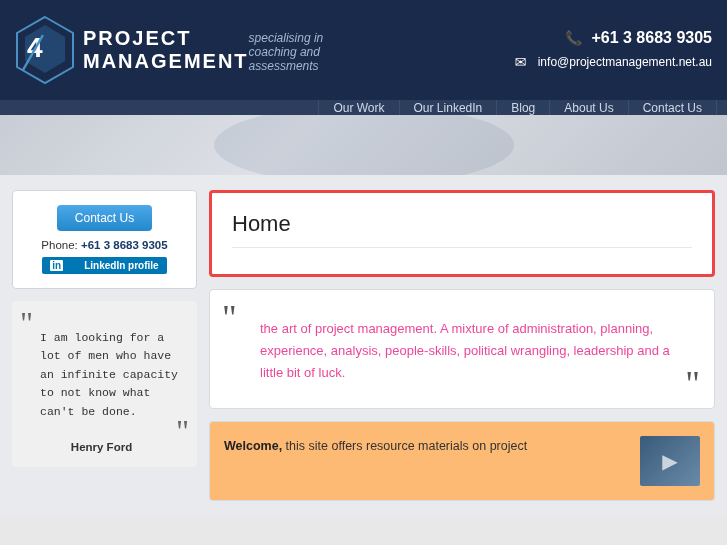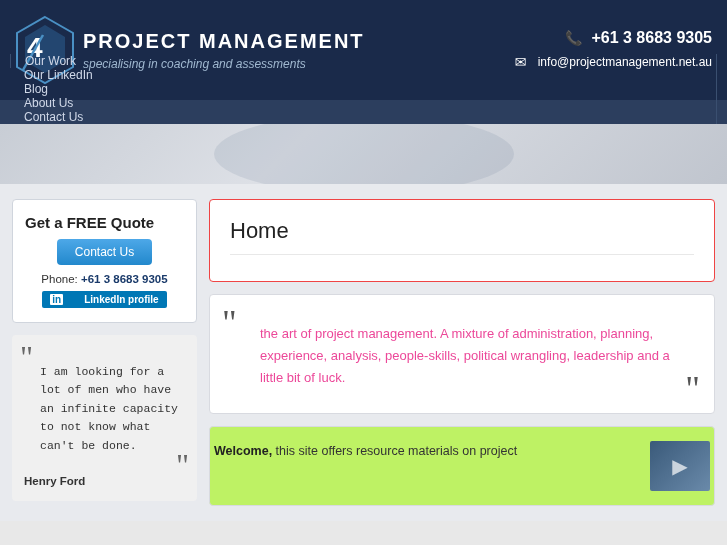--- a/index.html
+++ b/index.html
@@ -2,30 +2,30 @@
 <html><head>
   <meta charset="utf-8">
   <style>
     * { margin: 0; padding: 0; box-sizing: border-box; }
     body { font-family: Arial, sans-serif; font-size: 13px; background: #e8e8e8; width: 727px; min-height: 545px; overflow: hidden; }
 
     
     .header { background: #1a2a4a; display: flex; align-items: stretch; height: 100px; }
     .logo-area { flex: 0 0 380px; display: flex; align-items: center; padding: 10px 15px; }
     .logo-icon { width: 60px; height: 70px; margin-right: 8px; flex-shrink: 0; }
-    .logo-text-block { display: flex; flex-direction: column; justify-content: center; }
+    .logo-text-block { display: flex; flex-direction: row; justify-content: center; }
     .logo-title { color: #ffffff; font-size: 20px; font-weight: bold; letter-spacing: 2px; text-transform: uppercase; }
     .logo-subtitle { color: #a0b8d0; font-size: 12px; font-style: italic; margin-top: 4px; }
     .contact-info { flex: 1; display: flex; flex-direction: column; justify-content: center; align-items: flex-end; padding: 10px 15px; gap: 6px; }
     .contact-phone { color: #ffffff; font-size: 16px; font-weight: bold; display: flex; align-items: center; gap: 8px; }
     .contact-email { color: #ffffff; font-size: 12px; display: flex; align-items: center; gap: 8px; }
     .phone-icon, .email-icon { width: 18px; height: 18px; display: inline-flex; align-items: center; justify-content: center; font-size: 14px; }
 
     
-    .nav { background: #2c3e5e; display: flex; justify-content: flex-end; padding: 0 10px; height: 24px; align-items: stretch; flex-direction: column; }
+    .nav { background: #2c3e5e; display: flex; justify-content: flex-end; padding: 0 10px; height: 15px; align-items: stretch; }
     .nav-item { color: #d0d8e8; font-size: 12px; padding: 0 14px; display: flex; align-items: center; cursor: pointer; border-right: 1px solid #3a4f70; text-decoration: none; }
     .nav-item:first-child { border-left: 1px solid #3a4f70; }
 
     
     .banner { height: 60px; background: linear-gradient(135deg, #c8cdd5 0%, #dde0e6 40%, #c0c5ce 100%); position: relative; overflow: hidden; }
     .banner-shape { position: absolute; bottom: -10px; left: 50%; transform: translateX(-50%); width: 300px; height: 80px; background: rgba(100,120,150,0.15); border-radius: 50%; }
 
     
     .main { display: flex; gap: 0; padding: 15px 12px; background: #e8eaee; }
 
@@ -39,33 +39,33 @@
     .phone-label strong { color: #1a3a6a; }
     .linkedin-badge { display: flex; justify-content: center; }
     .linkedin-btn { background: #0077b5; color: #fff; font-size: 10px; padding: 3px 8px; border-radius: 2px; display: flex; align-items: center; gap: 21px; font-weight: bold; }
     .linkedin-in { background: #fff; color: #0077b5; font-weight: bold; padding: 0 2px; border-radius: 1px; font-size: 10px; }
 
     
     .testimonial-box { background: #f0f0f0; border-radius: 4px; padding: 14px 12px; position: relative; }
     .quote-mark-open { font-size: 32px; color: #666; line-height: 1; font-family: Georgia, serif; position: absolute; top: 6px; left: 8px; }
     .quote-mark-close { font-size: 32px; color: #666; line-height: 1; font-family: Georgia, serif; position: absolute; bottom: 20px; right: 8px; }
     .testimonial-text { font-size: 11.5px; color: #333; line-height: 1.6; padding: 14px 6px 4px 16px; font-family: Liberation Mono, monospace; }
-    .testimonial-author { font-size: 11.5px; font-weight: bold; color: #333; text-align: left; padding-right: 6px; margin-top: 16px; }
+    .testimonial-author { font-size: 11.5px; font-weight: bold; color: #333; text-align: center; padding-right: 6px; margin-top: 16px; }
 
     
     .content { flex: 1; margin-left: 12px; }
-    .content-card { background: #ffffff; border: 1px solid #ef4444; border-radius: 4px; padding: 18px 20px; margin-bottom: 12px; }
+    .content-card { background: #ffffff; border: 3px solid #ef4444; border-radius: 4px; padding: 18px 20px; margin-bottom: 12px; }
     .page-title { font-size: 22px; color: #222; font-weight: normal; margin-bottom: 8px; border-bottom: 1px solid #e8e8e8; padding-bottom: 10px; }
 
     .quote-block { background: #ffffff; border: 1px solid #d8dae0; border-radius: 4px; padding: 16px 20px; margin-bottom: 12px; position: relative; }
     .big-quote-open { font-family: Georgia, serif; font-size: 36px; color: #555; line-height: 1; position: absolute; top: 10px; left: 12px; }
     .big-quote-close { font-family: Georgia, serif; font-size: 36px; color: #555; line-height: 1; position: absolute; bottom: 6px; right: 14px; }
     .quote-content { font-size: 13px; color: #ec4899; line-height: 1.7; padding: 12px 20px 8px 30px; }
 
-    .welcome-block { background: #bef264; border: 1px solid #d8dae0; border-radius: 4px; padding: 14px 4px; display: flex; gap: 12px; align-items: flex-start; }
+    .welcome-block { background: #fdba74; border: 1px solid #d8dae0; border-radius: 4px; padding: 14px 14px; display: flex; gap: 12px; align-items: flex-start; }
     .welcome-text { font-size: 12.5px; color: #333; line-height: 1.6; flex: 1; }
     .welcome-text strong { color: #222; }
     .welcome-img { width: 60px; height: 50px; background: linear-gradient(135deg, #3a5a7a 0%, #6a8aaa 100%); border-radius: 2px; flex-shrink: 0; overflow: hidden; display: flex; align-items: center; justify-content: center; }
     .img-placeholder { color: #fff; font-size: 20px; opacity: 0.7; }
   </style>
 </head>
 <body>
 
 <div class="header">
   <div class="logo-area">
@@ -102,21 +102,20 @@
 
 <div class="banner">
   <div class="banner-shape"></div>
 </div>
 
 <div class="main">
 
   <div class="sidebar">
 
     <div class="quote-box">
-      <div class="quote-title">Get a FREE Quote</div>
       <button class="contact-btn">Contact Us</button>
       <div class="phone-label">
         <span>Phone:</span>
         <strong>+61 3 8683 9305</strong>
       </div>
       <div class="linkedin-badge">
         <div class="linkedin-btn">
           <span class="linkedin-in">in</span>
           <span>LinkedIn profile</span>
         </div>

